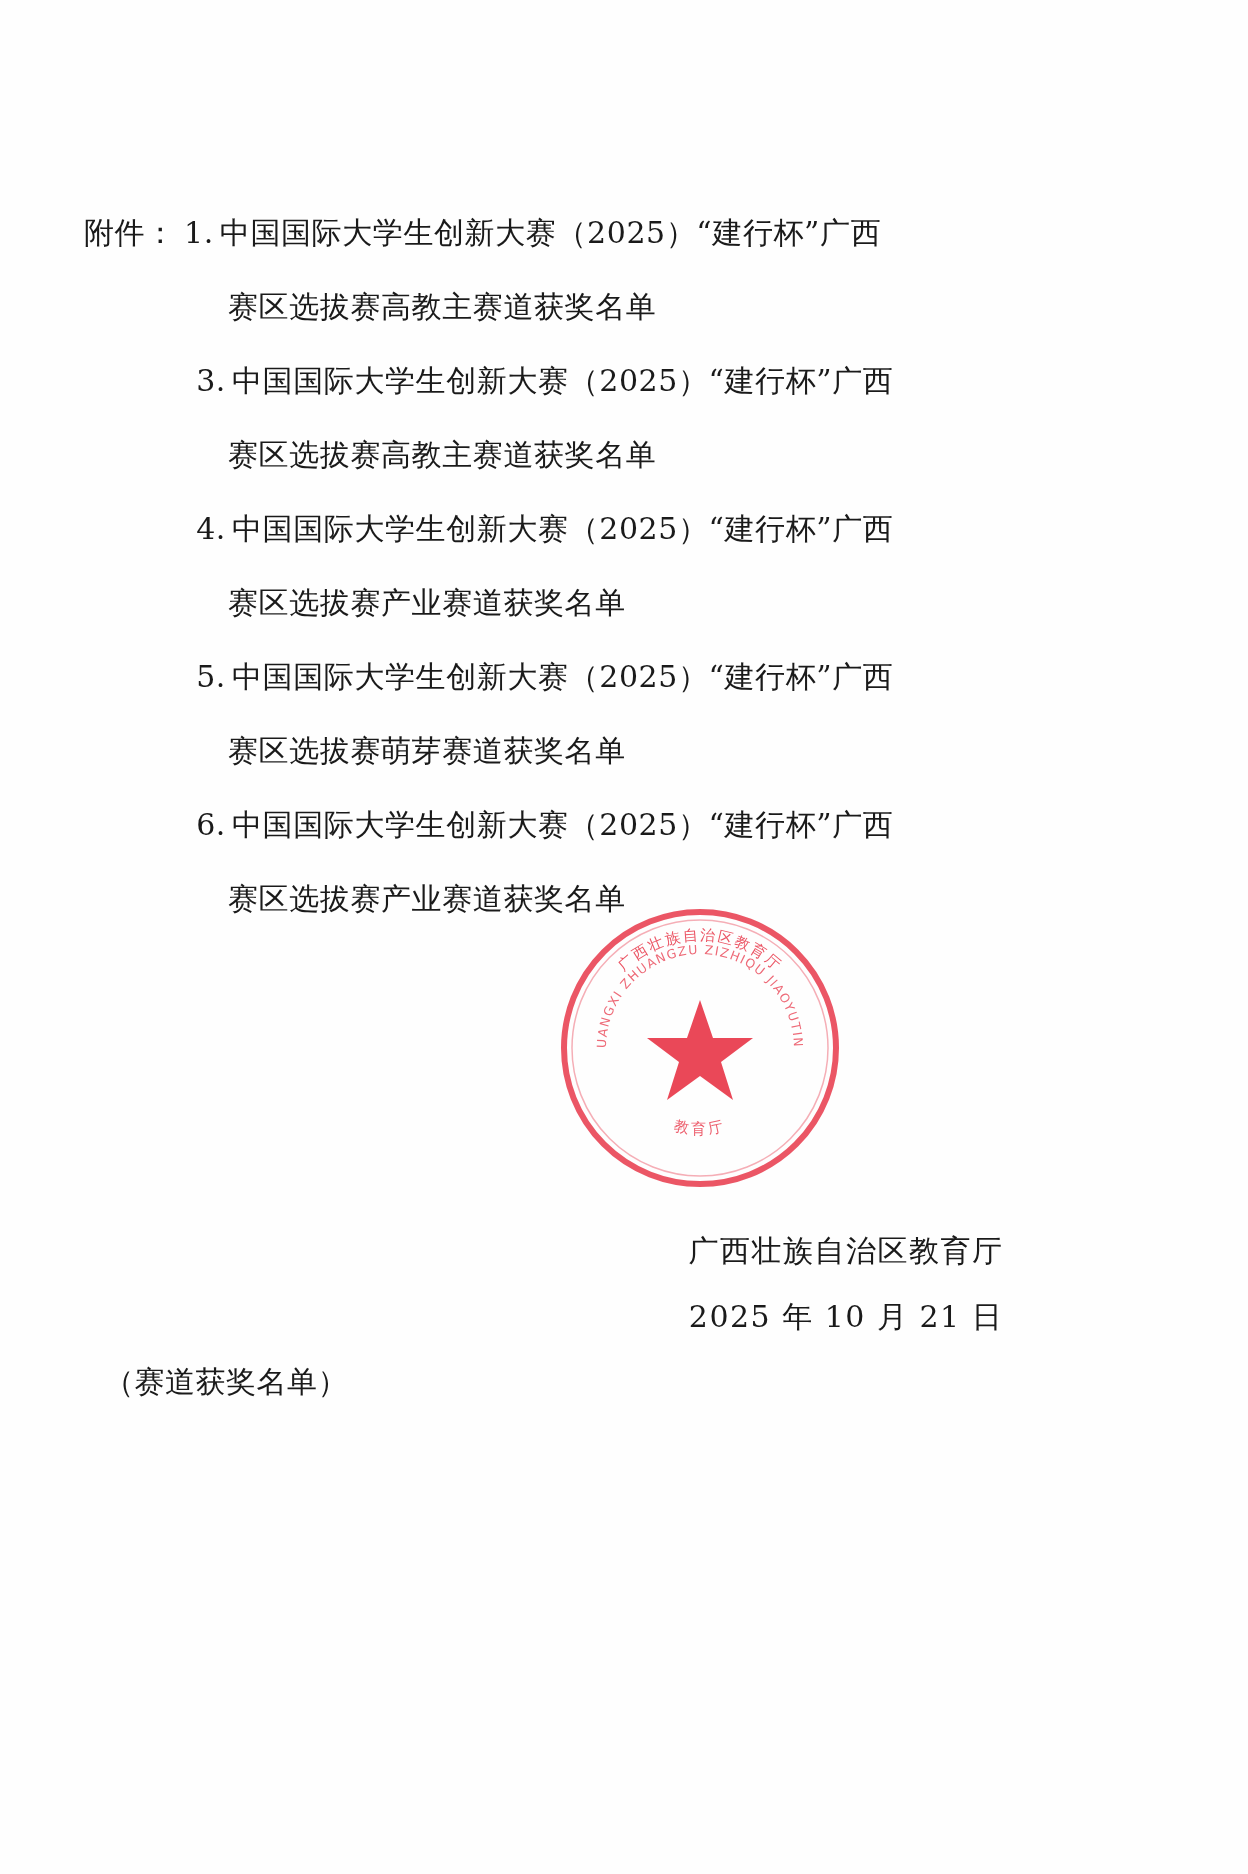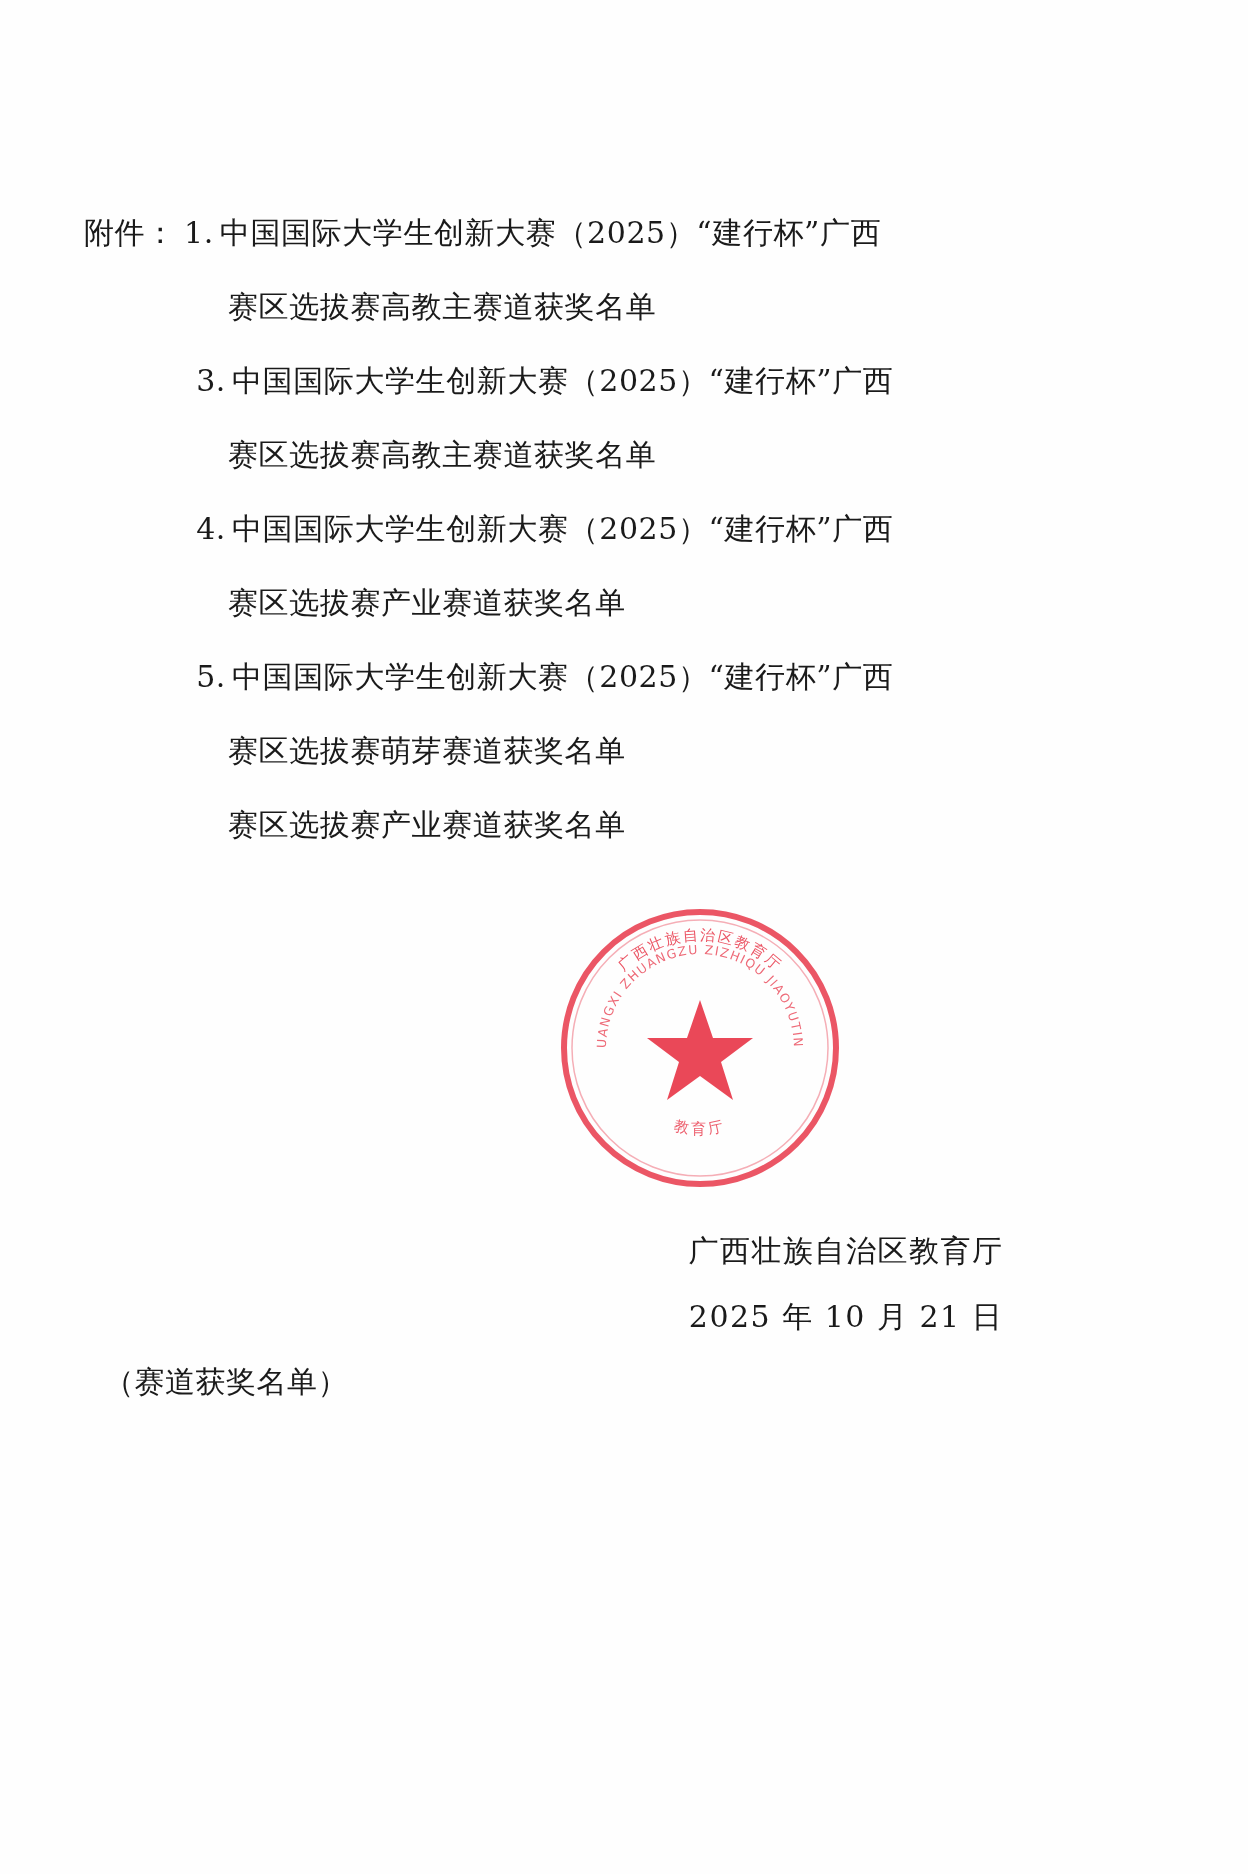--- a/index.html
+++ b/index.html
@@ -153,20 +153,23 @@
         <div class="att-body">
           <div class="line1" style="padding-left:104px;">
             <span class="num-inline">5.</span><span>中国国际大学生创新大赛（2025）“建行杯”广西</span>
           </div>
           <div class="line2" style="padding-left:144px;">赛区选拔赛萌芽赛道获奖名单</div>
         </div>
       </div>
 
       <div class="att-item">
         <div class="att-body">
+          <div class="line1" style="padding-left:104px;">
+            <span class="num-inline">6.</span><span>中国国际大学生创新大赛（2025）“建行杯”广西</span>
+          </div>
           <div class="line2" style="padding-left:144px;">赛区选拔赛产业赛道获奖名单</div>
         </div>
       </div>
 
     </div>
 
     <div class="seal">
       <svg width="288" height="288" viewBox="0 0 288 288" xmlns="http://www.w3.org/2000/svg">
         <defs>
           <path id="arcTop" d="M 36,144 A 108,108 0 0 1 252,144"></path>

